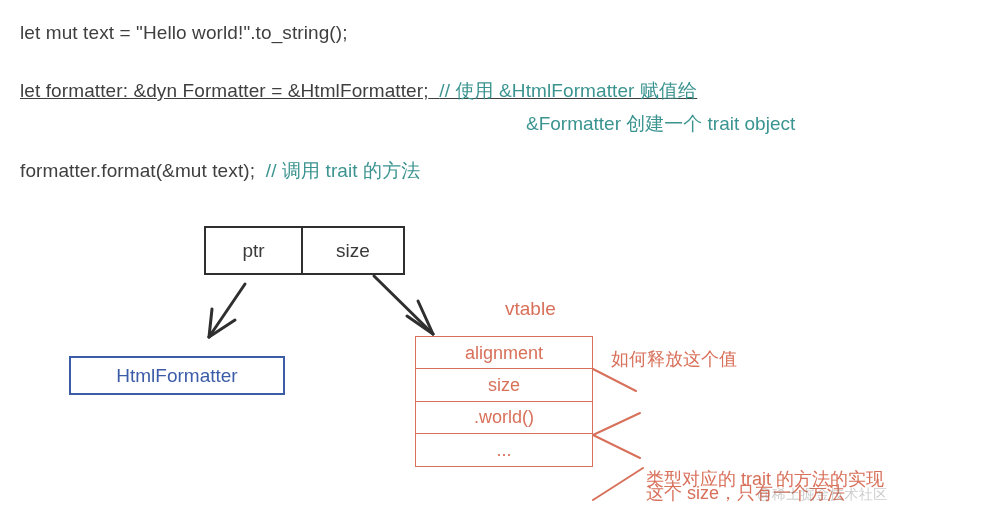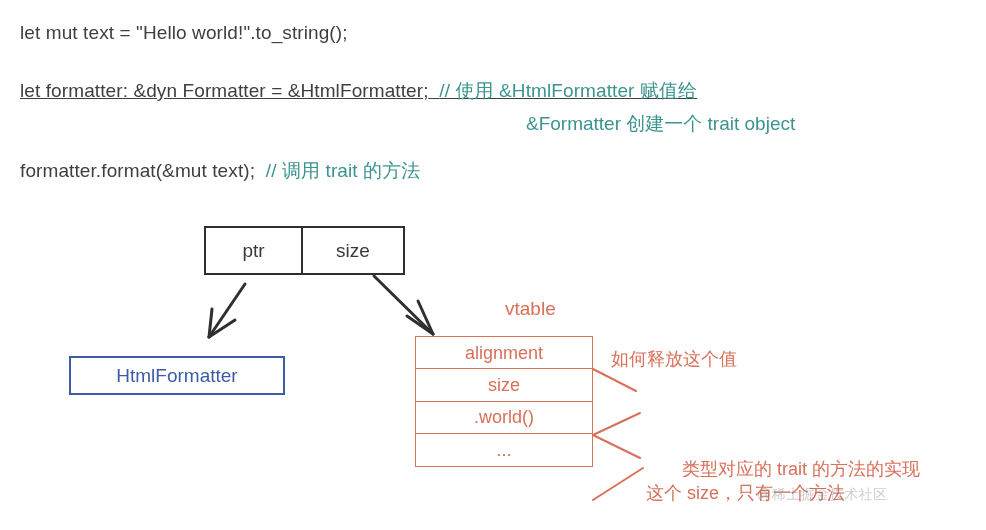--- a/index.html
+++ b/index.html
@@ -123,21 +123,21 @@
   
   .annot {
     position: absolute;
     font-size: 18px;
     line-height: 26px;
     color: #d8705a;
     white-space: pre;
   }
   #annot-destructor { left: 611px; top: 346px; }
   #annot-size-align { left: 637px; top: 388px; }
-  #annot-trait-impl { left: 646px; top: 456px; margin-left: 36px; }
+  #annot-trait-impl { left: 646px; top: 466px; }
   #annot-trait-one  { left: 646px; top: 480px; }
 
   
   #watermark {
     position: absolute;
     left: 757px;
     top: 486px;
     font-size: 14px;
     color: rgba(120,120,120,0.38);
     white-space: pre;

